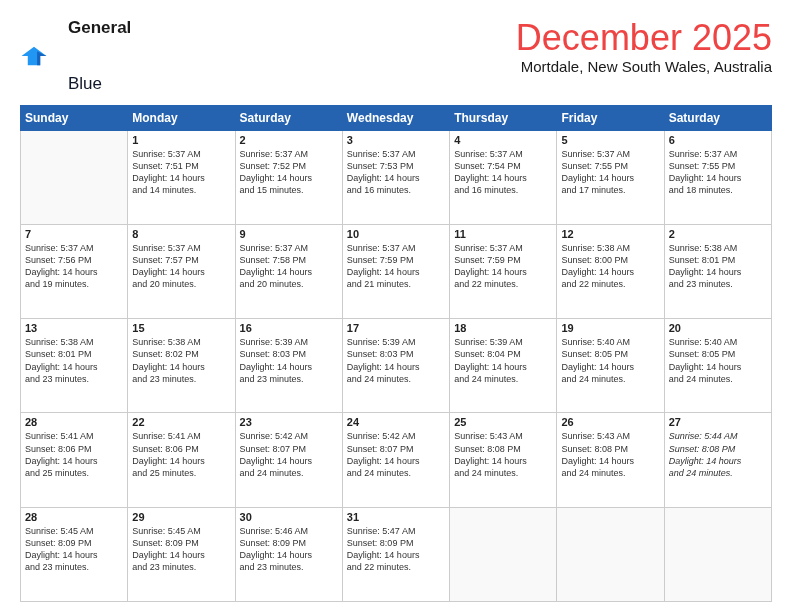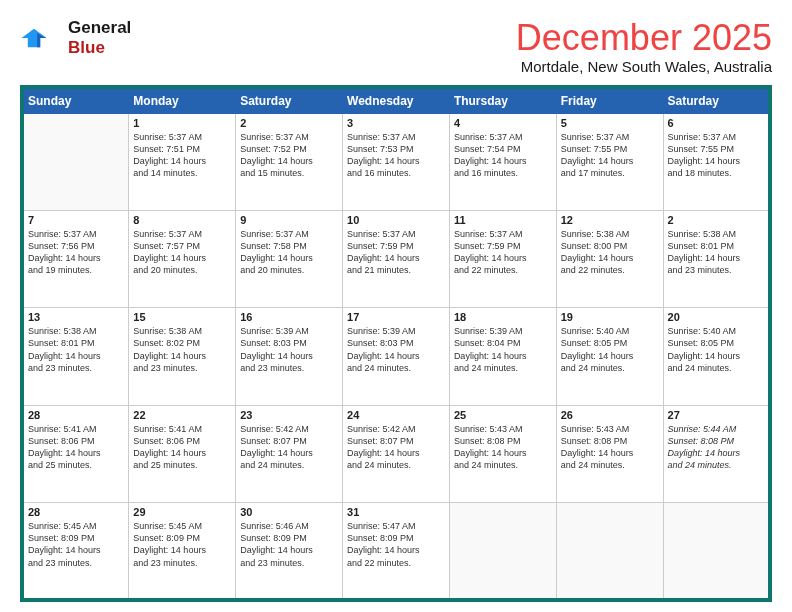--- a/index.html
+++ b/index.html
@@ -40,21 +40,21 @@
       font-weight: normal;
       color: #ef4444;
       line-height: 1.1;
     }
     .location {
       font-size: 15px;
       color: #1a1a1a;
     }
     .calendar {
       flex: 1;
-      border: 4px solid #0f766e;
+      border: 1px solid #0f766e;
       border-collapse: collapse;
       width: 100%;
       table-layout: fixed;
     }
     .calendar th {
       background: #2563b0;
       color: #fff;
       font-size: 12px;
       font-weight: bold;
       padding: 5px 4px;
@@ -90,21 +90,21 @@
 <div class="page">
   <div class="header">
     <div class="logo">
       <svg class="logo-icon" viewBox="0 0 36 28" xmlns="http://www.w3.org/2000/svg">
         <rect x="0" y="0" width="36" height="28" fill="white"></rect>
         <polygon points="18,2 34,14 26,14 26,26 10,26 10,14 2,14" fill="#2196F3"></polygon>
         <polygon points="22,8 34,14 26,14 26,26 22,26" fill="#1565C0"></polygon>
       </svg>
       <div>
         <div style="font-size:17px;font-weight:bold;color:#1a1a1a;line-height:1.2;">General</div>
-        <div style="font-size:17px;font-weight:bold;color:#b91c1c;line-height:1.2;">Blue</div>
+        <div style="font-size:17px;font-weight:normal;color:#0f172a;line-height:1.2;margin-top:36px;">Blue</div>
       </div>
     </div>
     <div class="title-block">
       <div class="month-title">December 2025</div>
       <div class="location">Mortdale, New South Wales, Australia</div>
     </div>
   </div>
 
   <table class="calendar">
     <thead>

